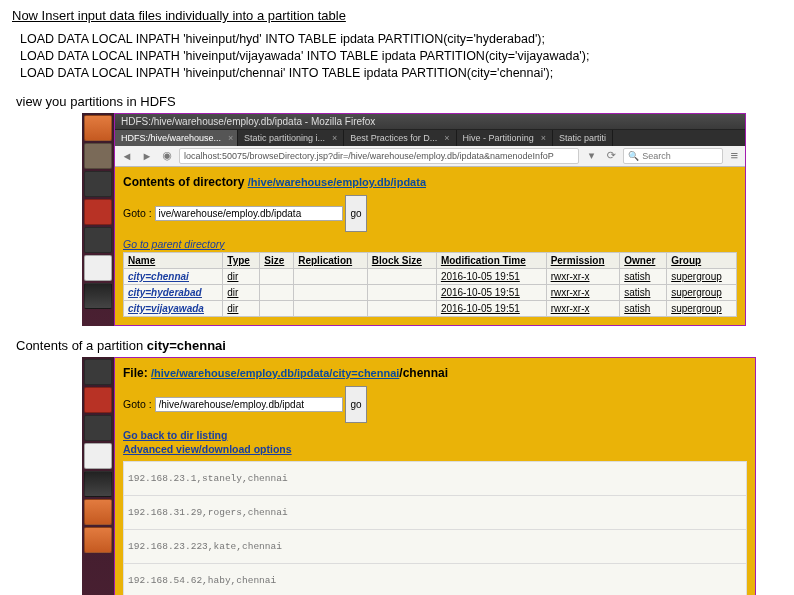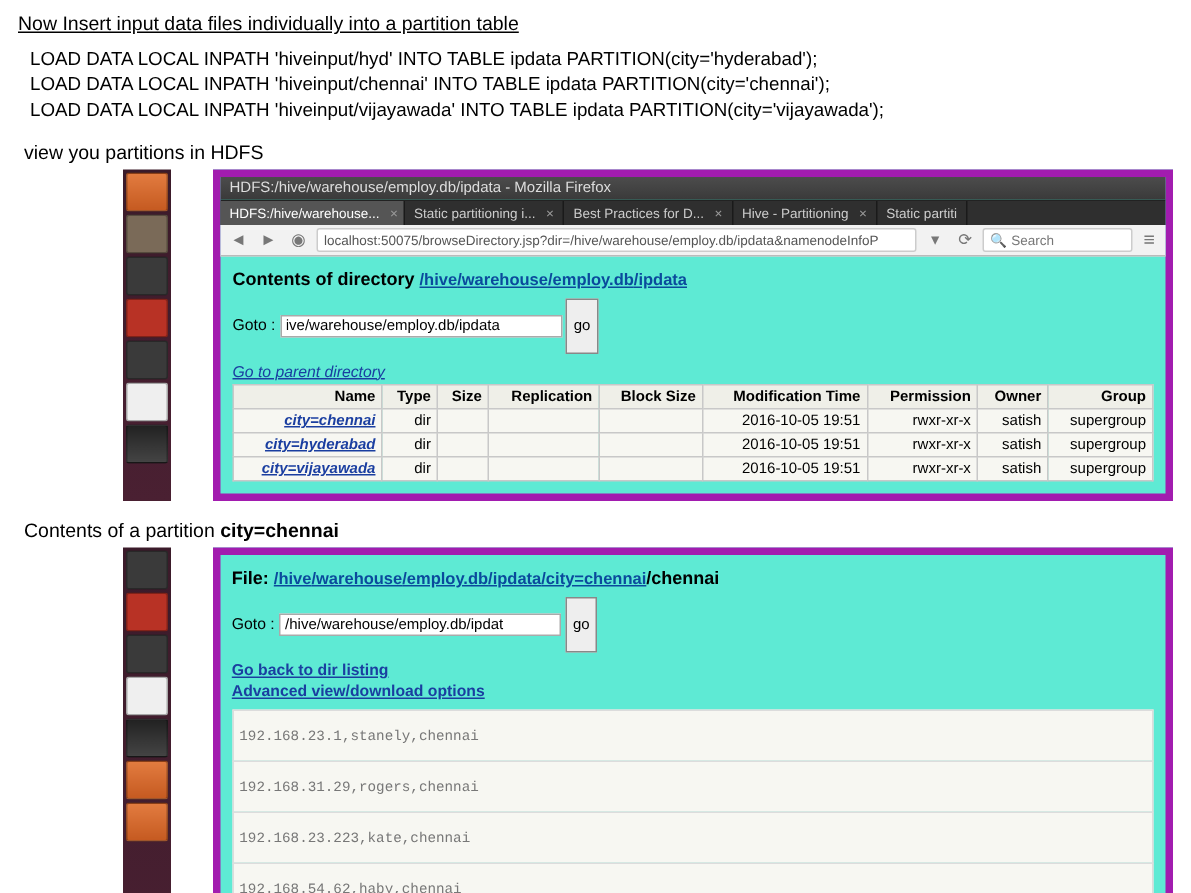--- a/index.html
+++ b/index.html
@@ -42,21 +42,21 @@
     border-radius: 2px;
     background: #aaa;
     border: 1px solid rgba(0,0,0,0.3);
   }
   .licon.orange { background: linear-gradient(#e27b3f,#c55a21); }
   .licon.folder { background: #7a6a58; }
   .licon.dark { background: #3a3a3a; }
   .licon.red { background: #b83225; }
   .licon.white { background: #efefef; }
   .licon.movie { background: linear-gradient(#222,#444); }
-  .browser-window { background: #5eead4; border: 5px solid #a21caf; width: 630px; margin-left: 28px; }
+  .browser-window { background: #eab308; border: 1px solid #a21caf; width: 630px; }
   .titlebar {
     background: linear-gradient(#4c4c4c,#3a3a3a);
     color: #ddd; font-size: 10px; padding: 2px 6px;
     border-bottom: 1px solid #222;
   }
   .tabsbar {
     background: #2f2f2f; display: flex; gap: 0;
   }
   .tab {
     color: #ccc; font-size: 9px; padding: 3px 6px;
@@ -81,43 +81,44 @@
   .linkpath a { color: #0a4a9c; text-decoration: underline; font-weight: bold; font-size: 11px; }
   .goto { margin: 6px 0; font-size: 10.5px; }
   .goto input { font-size: 10px; padding: 1px 3px; border: 1px solid #aaa; }
   .goto button { font-size: 10px; padding: 12px 4px; border: 1px solid #888; background: #eee; }
   .parentlink { color: #1a3ea0; text-decoration: underline; font-size: 10.5px; font-style: italic; display: block; margin: 4px 0 2px 0; }
   table.listing {
     border-collapse: collapse; width: 100%; font-size: 10px;
     margin-top: 2px;
   }
   table.listing th, table.listing td {
-    border: 1px solid #c8c8c8; padding: 2px 4px; text-align: right;
+    border: 1px solid #c8c8c8; padding: 2px 4px; text-align: left;
     background: #f7f7f2;
+    text-decoration: underline;
   }
   table.listing th { font-weight: bold; background: #efefe8; }
   table.listing td.linkcell a {
     color: #1a3ea0; text-decoration: underline; font-style: italic; font-weight: bold;
   }
   
   .ss2 .browser-window { width: 640px; }
   .filehdr { font-size: 12px; font-weight: bold; margin: 4px 0 6px 0; }
   .advlinks a { color: #1a3ea0; text-decoration: underline; font-weight: bold; font-size: 10.5px; display: inline-block; margin-bottom: 2px; }
   table.raw { border-collapse: collapse; width: 100%; font-size: 9.5px; margin-top: 4px; }
   table.raw td { border: 1px solid #dcdcdc; padding: 11px 4px; background: #f7f7f2; color: #777; font-family: "Courier New", monospace; }
 </style>
 </head>
 <body>
 
 <div class="heading">Now Insert input data files individually into a partition table</div>
 
 <div class="code-block">
   <div>LOAD DATA LOCAL INPATH 'hiveinput/hyd'   INTO TABLE ipdata PARTITION(city='hyderabad');</div>
+  <div>LOAD DATA LOCAL INPATH 'hiveinput/vijayawada'   INTO TABLE ipdata PARTITION(city='vijayawada');</div>
   <div>LOAD DATA LOCAL INPATH 'hiveinput/chennai'   INTO TABLE ipdata PARTITION(city='chennai');</div>
-  <div>LOAD DATA LOCAL INPATH 'hiveinput/vijayawada'   INTO TABLE ipdata PARTITION(city='vijayawada');</div>
 </div>
 
 <div class="sub">view you partitions in HDFS</div>
 
 <div class="ss-wrap">
   <div class="launcher">
     <div class="licon orange"></div>
     <div class="licon folder"></div>
     <div class="licon dark"></div>
     <div class="licon red"></div>

